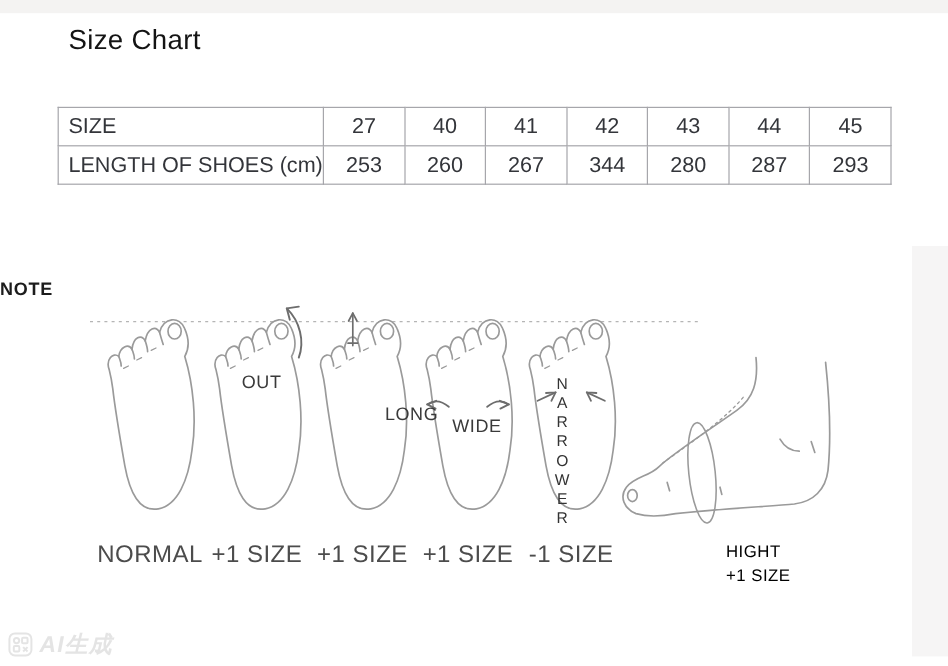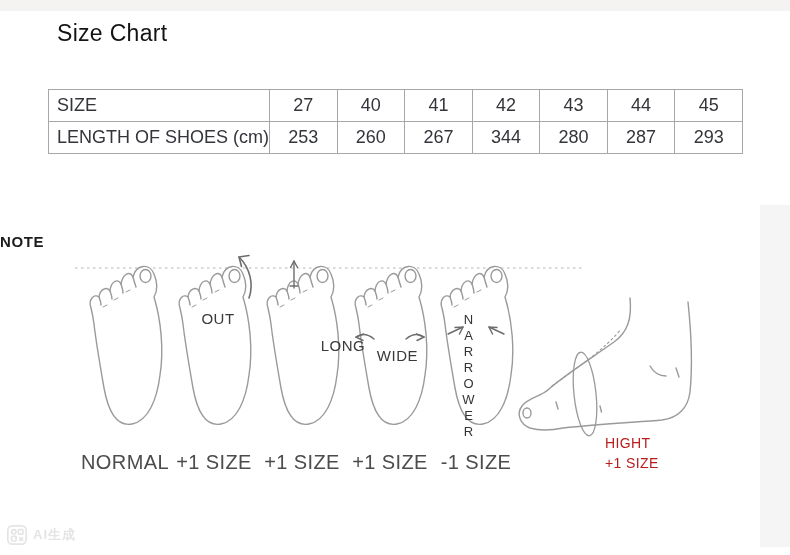--- a/index.html
+++ b/index.html
@@ -33,30 +33,30 @@
   }
   .vertical-text{
     writing-mode:vertical-rl;text-orientation:upright;
     font-size:13px;line-height:1;letter-spacing:1px;color:#333;
   }
   .foot-bottom-label{
     position:absolute;top:451px;font-size:20px;color:#4c4c4c;letter-spacing:.4px;
     text-align:center;width:90px;
   }
   .side-foot-label{
-    position:absolute;left:605px;top:434px;font-size:14px;color:#b91c1c;
+    position:absolute;left:605px;top:450px;font-size:14px;color:#000000;
     letter-spacing:.4px;line-height:1.4;
   }
   .footnote{
     position:absolute;left:0;top:492px;width:720px;text-align:center;
     font-size:15px;color:#585858;letter-spacing:.2px;
   }
   .watermark{
     position:absolute;left:6px;top:524px;display:flex;align-items:center;gap:5px;
-    color:rgba(205,205,205,.55);font-size:13px;font-weight:700;letter-spacing:1px;
+    color:rgba(205,205,205,.55);font-size:19px;font-weight:700;letter-spacing:1px;font-style:italic;
   }
   .watermark svg{display:block;}
 </style>
 </head>
 <body>
 
 <div class="canvas">
 
   <div class="top-strip"></div>
   <div class="right-strip"></div>

